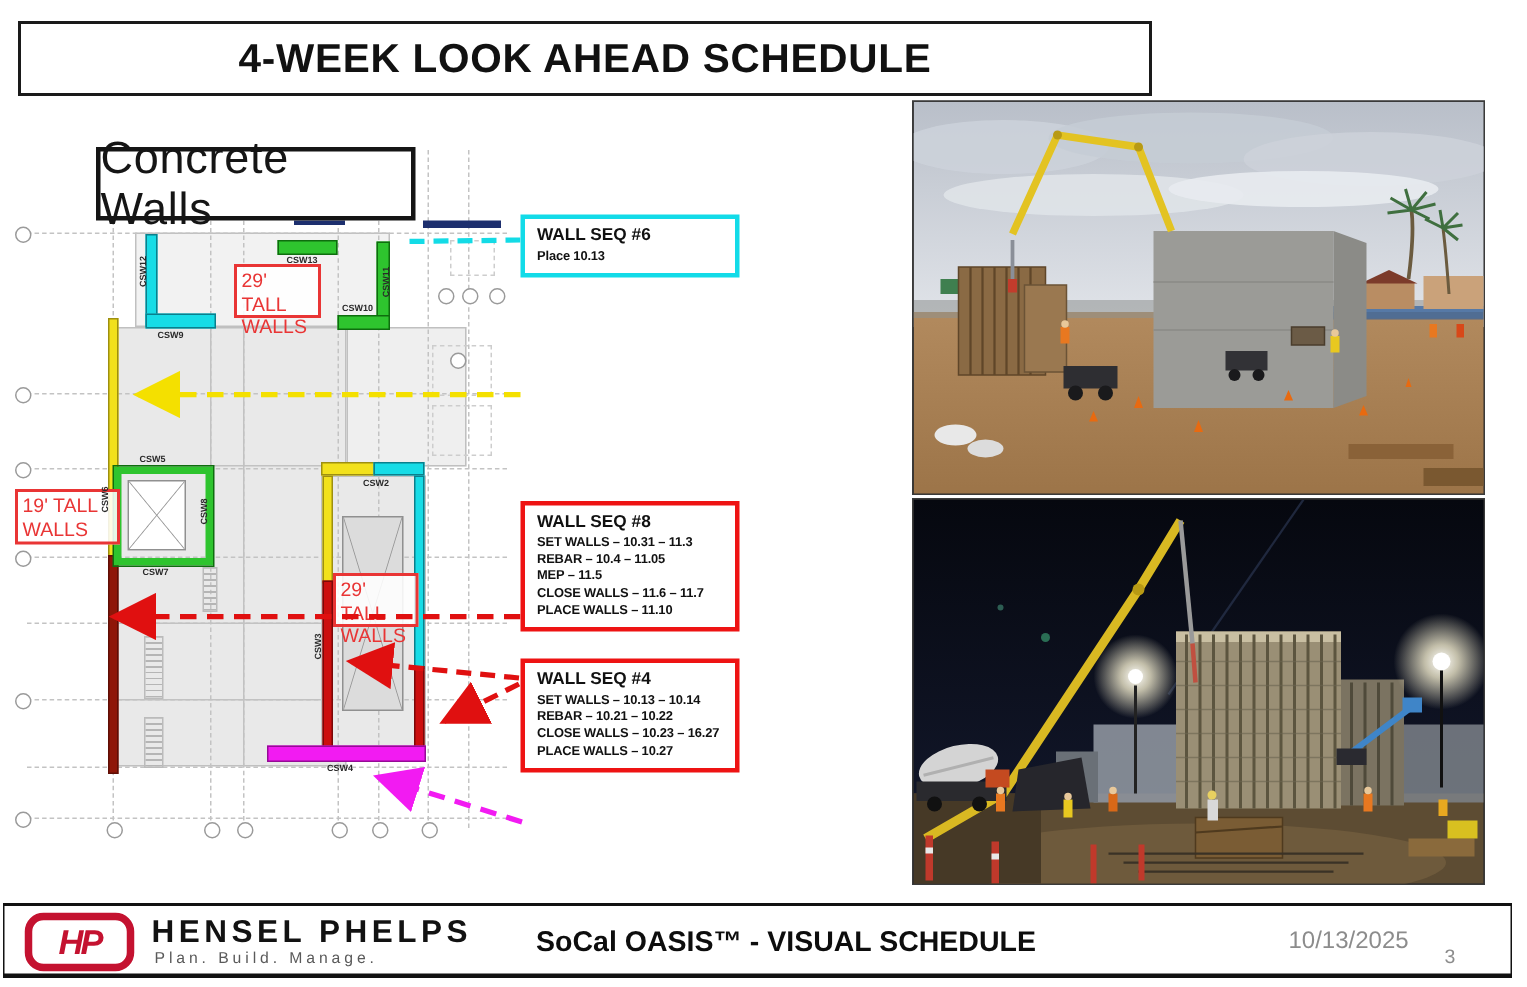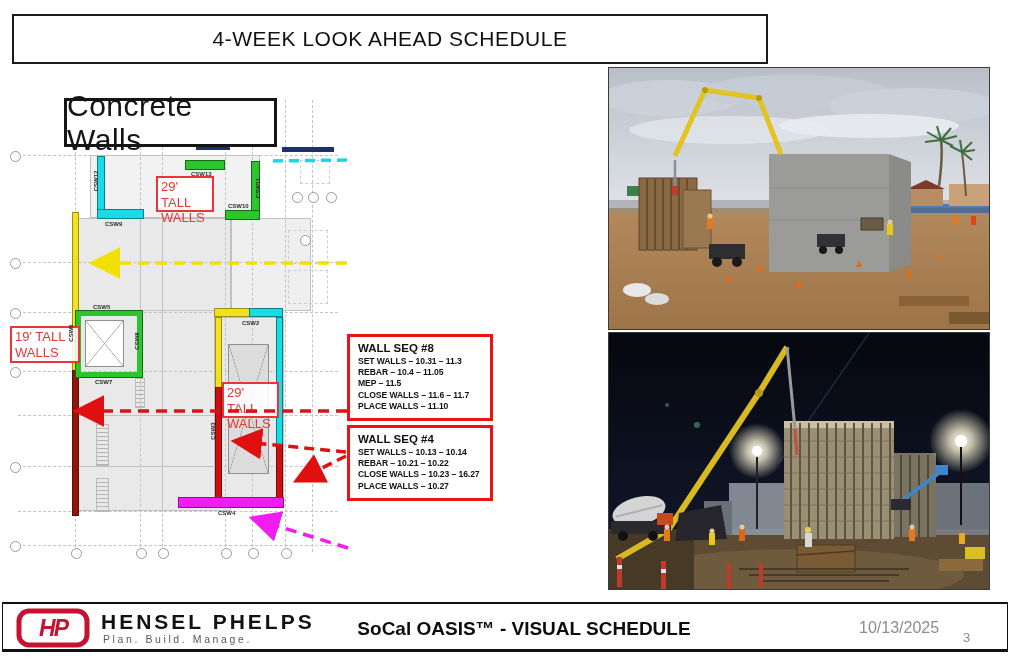--- a/index.html
+++ b/index.html
@@ -1,21 +1,21 @@
 <!DOCTYPE html>
 <html><head>
 <meta charset="utf-8">
 <style>
   html,body{margin:0;padding:0;background:#ffffff;}
   .slide{position:relative;width:1018px;height:658px;background:#fff;overflow:hidden;
          font-family:"Liberation Sans",sans-serif;color:#111;}
   
   .title-box{position:absolute;left:12px;top:14px;width:752px;height:46px;
              border:2px solid #1a1a1a;display:flex;align-items:center;justify-content:center;}
-  .title-box .t{font-size:21px;font-weight:normal;letter-spacing:.5px;}
+  .title-box .t{font-size:27px;font-weight:bold;letter-spacing:.5px;}
   
   .plan{position:absolute;left:0;top:80px;width:520px;height:520px;padding-left:11px;}
   .gl-h{position:absolute;height:0;border-top:1px dashed #c3c3c3;}
   .gl-v{position:absolute;width:0;border-left:1px dashed #c3c3c3;}
   .floor{position:absolute;background:#e9e9e9;border:1px solid #c0c0c0;box-sizing:border-box;}
   .iw-h{position:absolute;height:0;border-top:1px solid #c2c2c2;}
   .iw-v{position:absolute;width:0;border-left:1px solid #c2c2c2;}
   .stair{position:absolute;background:repeating-linear-gradient(0deg,#b5b5b5 0 1px,transparent 1px 4px);border:1px solid #bbb;box-sizing:border-box;}
   .bub{position:absolute;width:9px;height:9px;border:1px solid #9a9a9a;border-radius:50%;background:#fff;}
   .mini{position:absolute;border:1px dashed #cdcdcd;box-sizing:border-box;}
@@ -173,29 +173,33 @@
         </marker>
     </defs>
     <line x1="347" y1="160" x2="272" y2="161" stroke="#13dbe6" stroke-width="3.5" stroke-dasharray="10 6"></line>
     <line x1="347" y1="263" x2="92" y2="263" stroke="#f4e000" stroke-width="3.5" stroke-dasharray="11 7" marker-end="url(#ah-y)"></line>
     <line x1="347" y1="411" x2="76" y2="411" stroke="#e01010" stroke-width="3.5" stroke-dasharray="11 7" marker-end="url(#ah-r)"></line>
     <line x1="346" y1="452" x2="234" y2="441" stroke="#e01010" stroke-width="3.5" stroke-dasharray="10 6" marker-end="url(#ah-r)"></line>
     <line x1="346" y1="456" x2="296" y2="481" stroke="#e01010" stroke-width="3.5" stroke-dasharray="10 6" marker-end="url(#ah-r)"></line>
     <line x1="348" y1="548" x2="252" y2="518" stroke="#f21bf2" stroke-width="3.5" stroke-dasharray="11 7" marker-end="url(#ah-m)"></line>
   </svg>
 
+  <div class="callout" style="top: 143px; border-color: rgb(18, 219, 232);">
+    <div class="co-title">WALL SEQ #6</div>
+    <div class="co-line">Place 10.13</div>
+  </div>
   <div class="callout" style="top: 334px; border-color: rgb(238, 19, 19);">
     <div class="co-title">WALL SEQ #8</div>
     <div class="co-line">SET WALLS – 10.31 – 11.3</div>
     <div class="co-line">REBAR – 10.4 – 11.05</div>
     <div class="co-line">MEP – 11.5</div>
     <div class="co-line">CLOSE WALLS – 11.6 – 11.7</div>
     <div class="co-line">PLACE WALLS – 11.10</div>
   </div>
-  <div class="callout" style="top: 425px; border-color: rgb(238, 19, 19);">
+  <div class="callout" style="top: 439px; border-color: rgb(238, 19, 19);">
     <div class="co-title">WALL SEQ #4</div>
     <div class="co-line">SET WALLS – 10.13 – 10.14</div>
     <div class="co-line">REBAR – 10.21 – 10.22</div>
     <div class="co-line">CLOSE WALLS – 10.23 – 16.27</div>
     <div class="co-line">PLACE WALLS – 10.27</div>
   </div>
 
   <div class="photo" style="left:608px;top:67px;width:382px;height:263px;">
     <svg width="382" height="263" viewBox="0 0 382 263">
       <defs>

